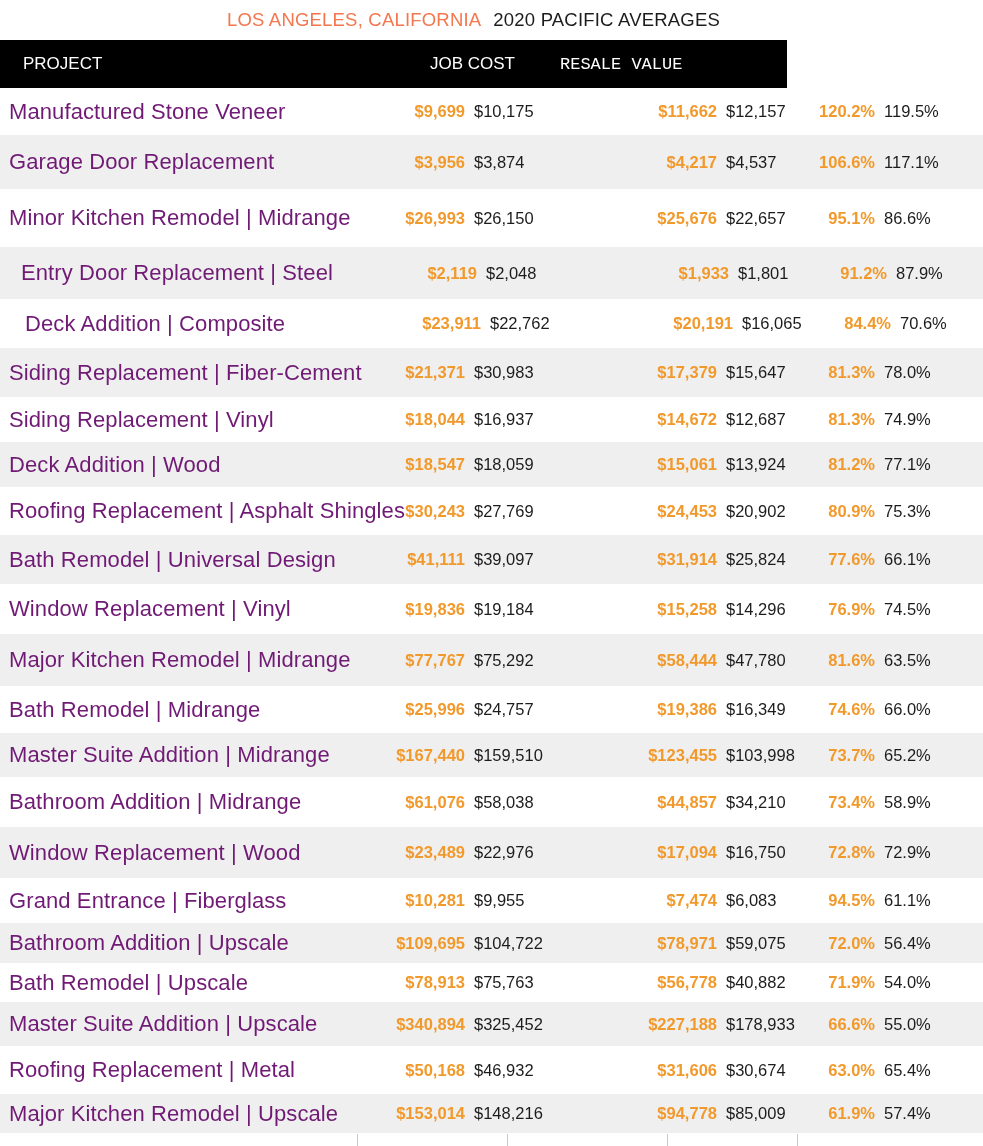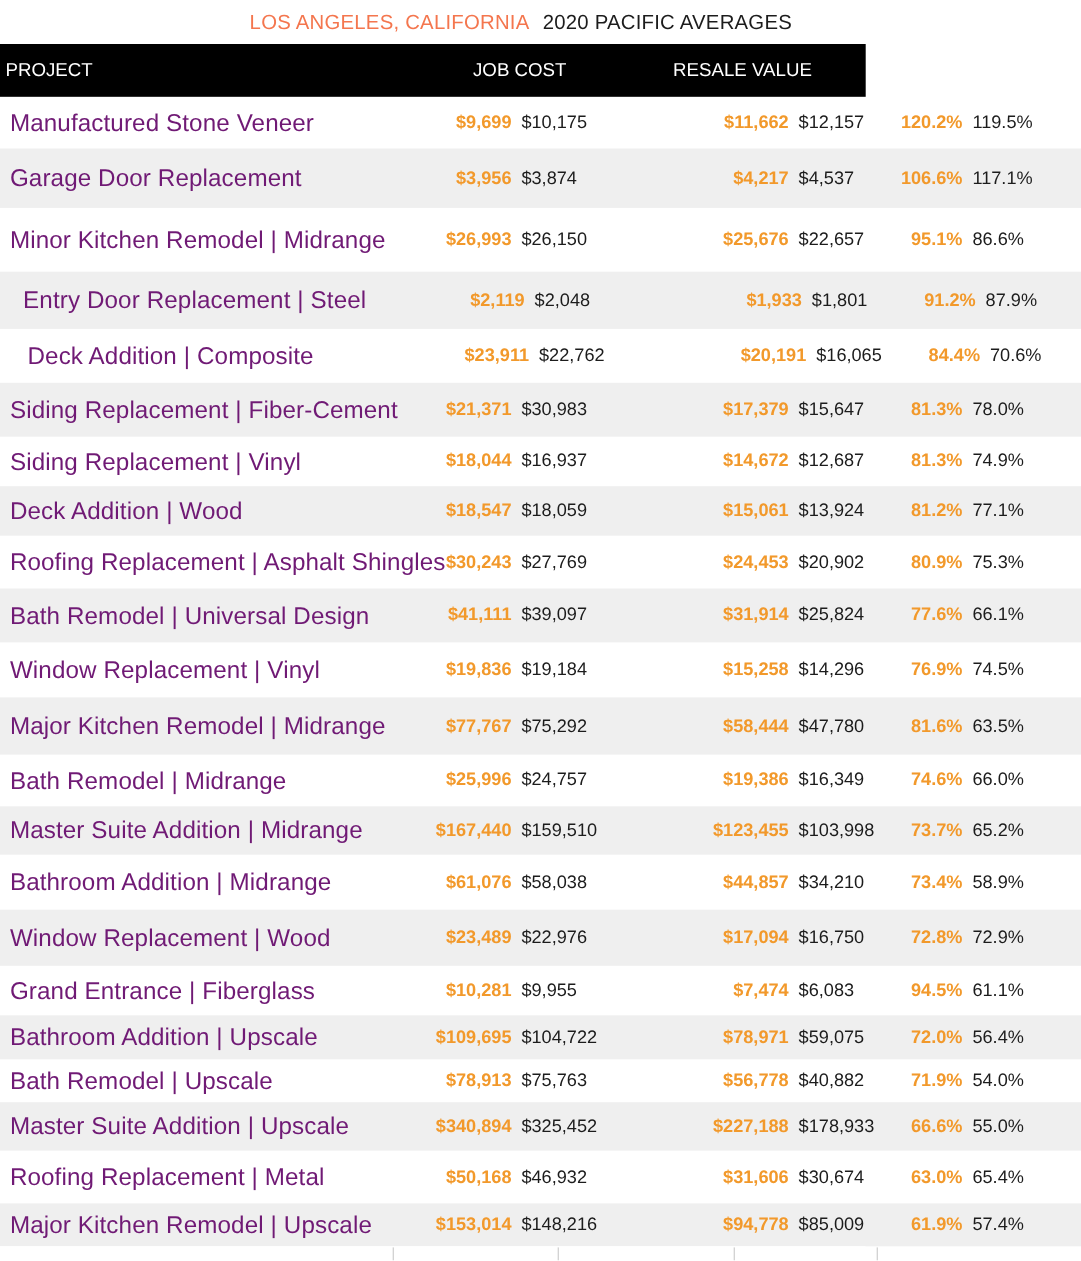--- a/index.html
+++ b/index.html
@@ -19,23 +19,23 @@
   .title-location { color: var(--title-orange, #f4764e); }
   .title-period { color: var(--text-dark, #1c1c1c); }
 
   
   .header-bar {
     height: 48px; background: var(--header-bg, #000);
     color: var(--header-text, #fff);
     display: grid; grid-template-columns: 385px 175px 255px 168px;
     align-items: center; font-size: 17px;
   }
-  .header-bar .h-project { padding-left: 5px; text-align: left; }
+  .header-bar .h-project { padding-left: 23px; text-align: left; }
   .header-bar .h-job { text-align: center; }
-  .header-bar .h-resale { text-align: center; padding-right: 25px; }
+  .header-bar .h-resale { padding-right: 25px; font-family: Liberation Mono, monospace; }
   .header-bar .h-recouped {
     text-align: center; line-height: 21px; transform: translateX(-24px);
     white-space: nowrap;
   }
 
   
   .rows { width: 983px; }
   .row {
     display: grid;
     grid-template-columns: 385px 80px 95px 157px 98px 60px 108px;

